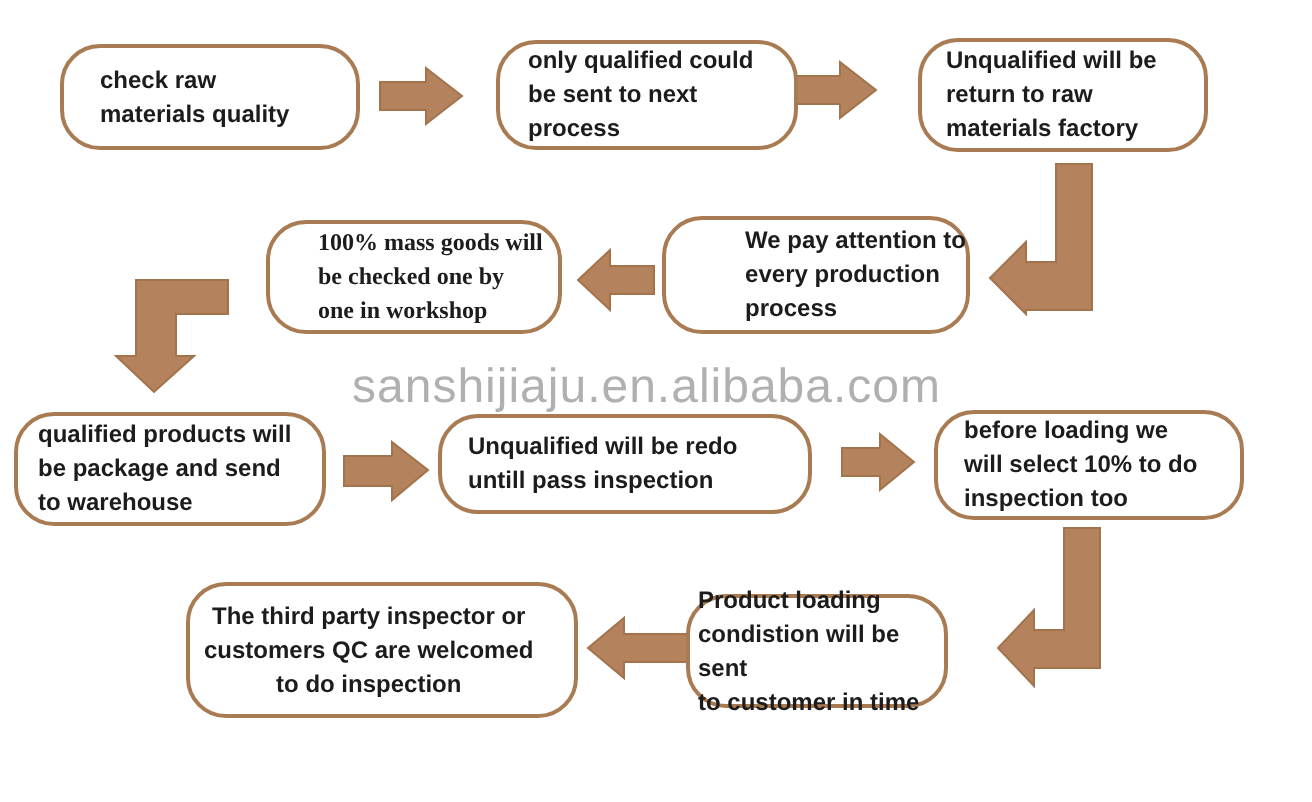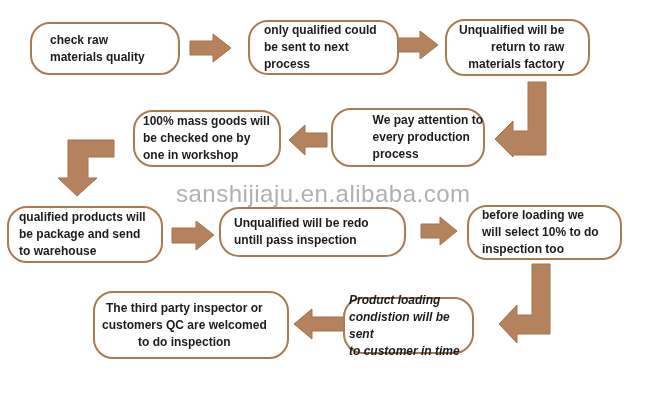--- a/index.html
+++ b/index.html
@@ -77,28 +77,28 @@
     <div class="node-text" style="padding-left:18px;">check raw
 materials quality</div>
   </div>
 
   <div class="flow-node" style="left:236px; top:20px; width:151px; height:55px;margin-left:12px;">
     <div class="node-text" style="padding-left:14px;">only qualified could
 be sent to next
 process</div>
   </div>
 
-  <div class="flow-node" style="left:445px; top:19px; width:145px; height:57px;text-align:right;">
+  <div class="flow-node" style="left:459px; top:19px; width:145px; height:57px;">
     <div class="node-text" style="padding-left:12px;">Unqualified will be
 return to raw
 materials factory</div>
   </div>
 
   <div class="flow-node" style="left:133px; top:110px; width:148px; height:57px;">
-    <div class="node-text" style="padding-left:8px;">100% mass goods will
+    <div class="node-text" style="padding-left:24px;font-family:Liberation Serif, serif;">100% mass goods will
 be checked one by
 one in workshop</div>
   </div>
 
   <div class="flow-node" style="left:331px; top:108px; width:154px; height:59px;justify-content:flex-end;">
     <div class="node-text" style="padding-left:15px;">We pay attention to
 every production
 process</div>
   </div>
 
@@ -119,20 +119,20 @@
 inspection too</div>
   </div>
 
   <div class="flow-node" style="left:93px; top:291px; width:196px; height:68px;text-align:center;">
     <div class="node-text" style="padding-left:7px;">The third party inspector or
 customers QC are welcomed
 to do inspection</div>
   </div>
 
   <div class="flow-node" style="left:343px; top:297px; width:131px; height:57px;">
-    <div class="node-text" style="padding-left:4px;font-style:italic;">Product loading
+    <div class="node-text" style="padding-left:4px;">Product loading
 condistion will be sent
 to customer in time</div>
   </div>
 
   <div class="watermark">sanshijiaju.en.alibaba.com</div>
 
 </div>
 
 </body></html>

